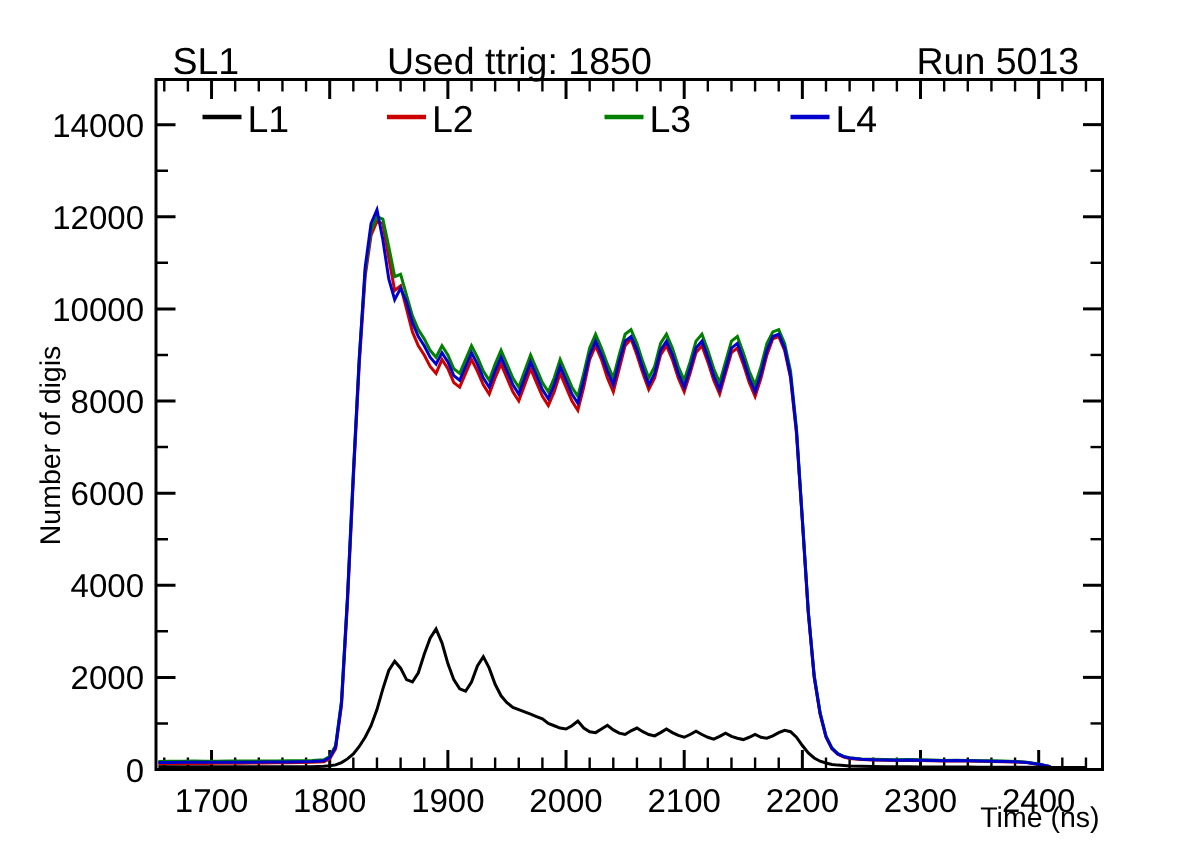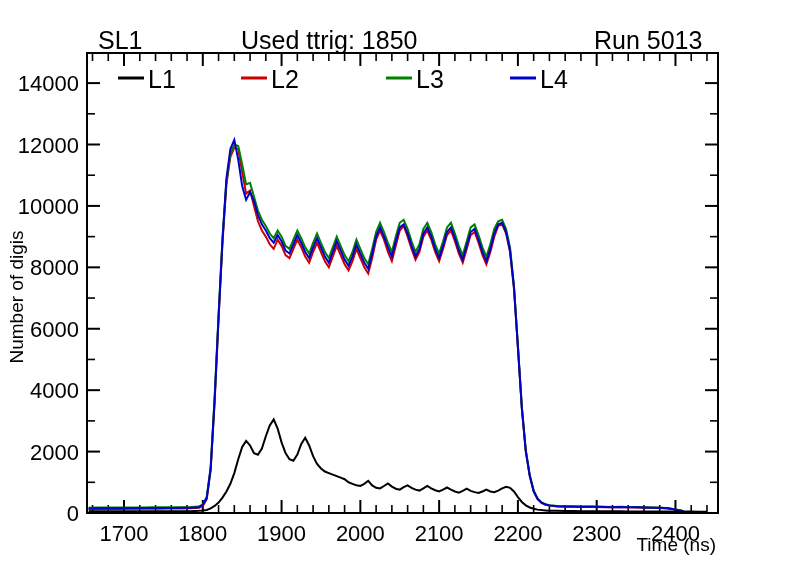--- a/index.html
+++ b/index.html
@@ -3,21 +3,21 @@
 <meta charset="utf-8">
 <style>
   html,body{margin:0;padding:0;}
   body{
     width:796px;height:572px;
     background:#ffffff;
     font-family:"Liberation Sans", sans-serif;
     overflow:hidden;
     position:relative;
   }
-  #canvas-root{position:absolute;inset:0;}
+  #canvas-root{position:absolute;inset:0;padding-left:17px;}
   svg{display:block;}
   .hdr-text{
     font-family:"Liberation Sans", sans-serif;
     fill:#000;
     font-size:25px;
   }
   .tick-lbl{
     font-family:"Liberation Sans", sans-serif;
     fill:#000;
     font-size:22px;

